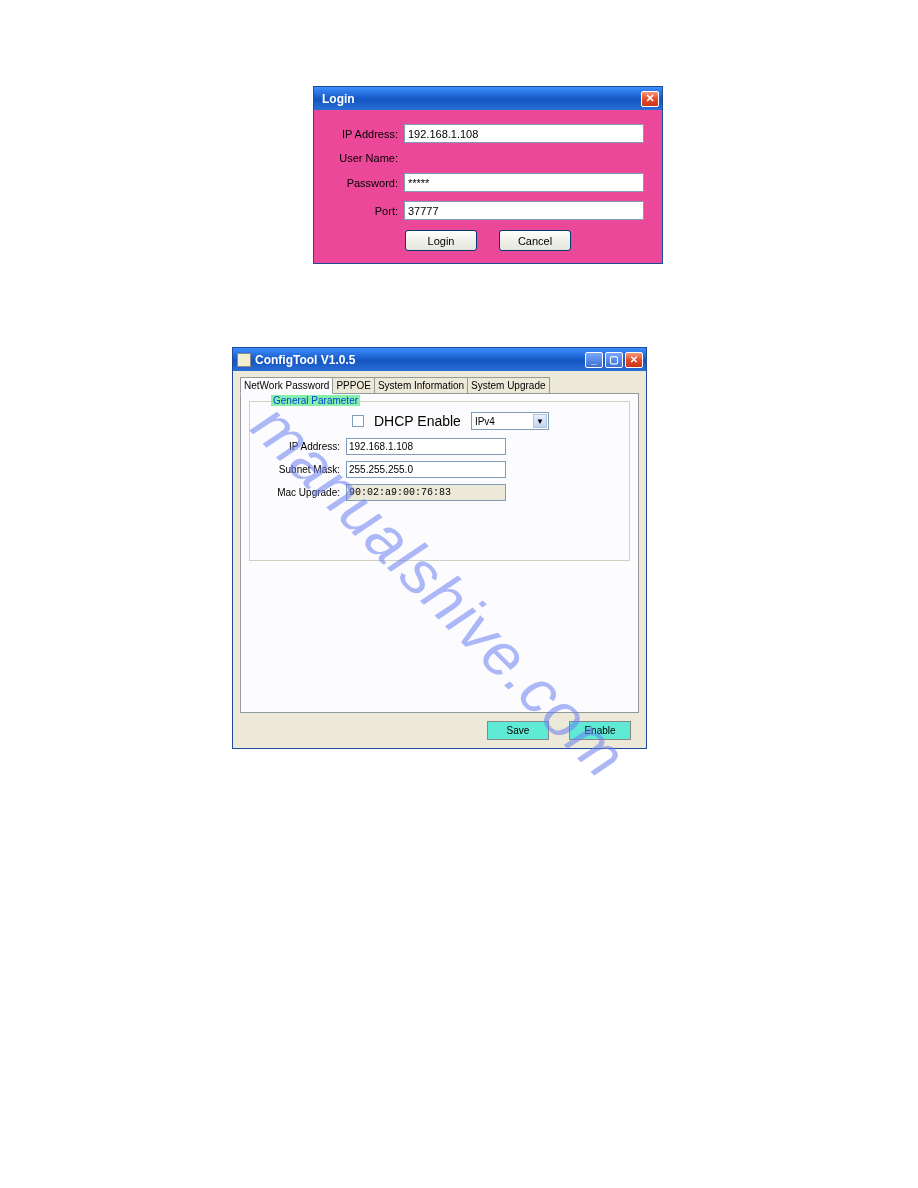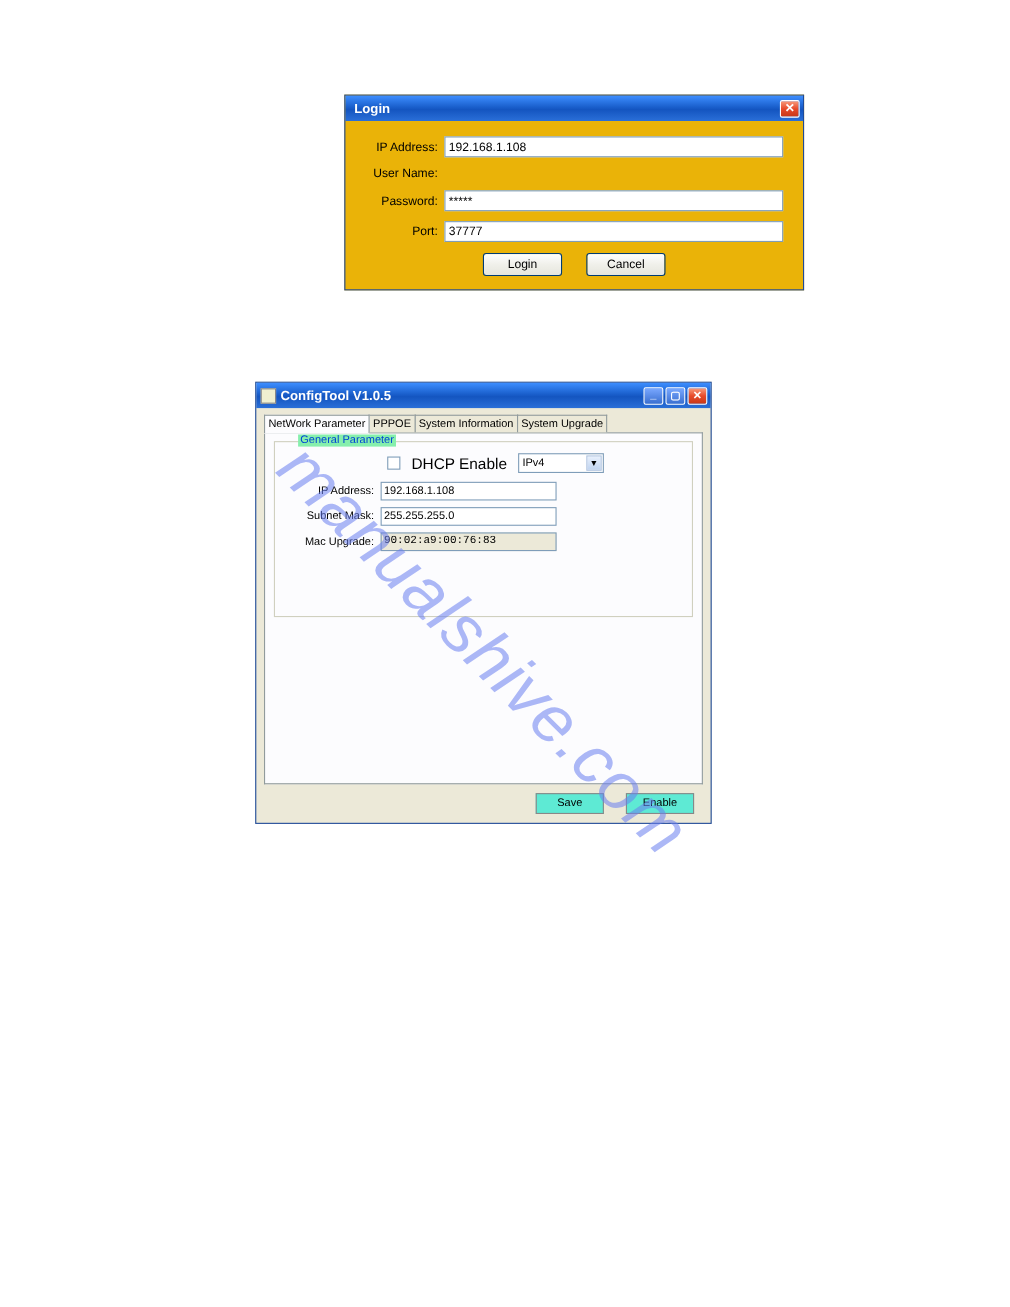--- a/index.html
+++ b/index.html
@@ -9,23 +9,23 @@
       background: #fff;
       font-family: Tahoma, Arial, sans-serif;
       font-size: 11px;
       position: relative;
     }
     
     .login-dialog {
       position: absolute;
       left: 313px;
       top: 86px;
-      width: 418px;
+      width: 350px;
       border: 1px solid #1e4a99;
-      background: #eab308;
+      background: #ec4899;
     }
     .titlebar-login {
       height: 23px;
       background: linear-gradient(to bottom, #3d8eff 0%, #1a5fcc 45%, #1455c0 55%, #2a6fd8 100%);
       display: flex;
       align-items: center;
       justify-content: space-between;
       padding: 0 3px 0 8px;
       color: #fff;
       font-weight: bold;
@@ -329,21 +329,21 @@
       <div class="win-btn max-btn">
         <span>▢</span>
       </div>
       <div class="win-btn close-btn">
         <span>✕</span>
       </div>
     </div>
   </div>
   <div class="config-body">
     <div class="tab-strip">
-      <div class="tab active">NetWork Parameter</div>
+      <div class="tab active">NetWork Password</div>
       <div class="tab">PPPOE</div>
       <div class="tab">System Information</div>
       <div class="tab">System Upgrade</div>
     </div>
     <div class="tab-content">
       <div class="fieldset">
         <div class="legend">General Parameter</div>
         <div class="dhcp-row">
           <div class="checkbox"></div>
           <span class="dhcp-label">DHCP Enable</span>

